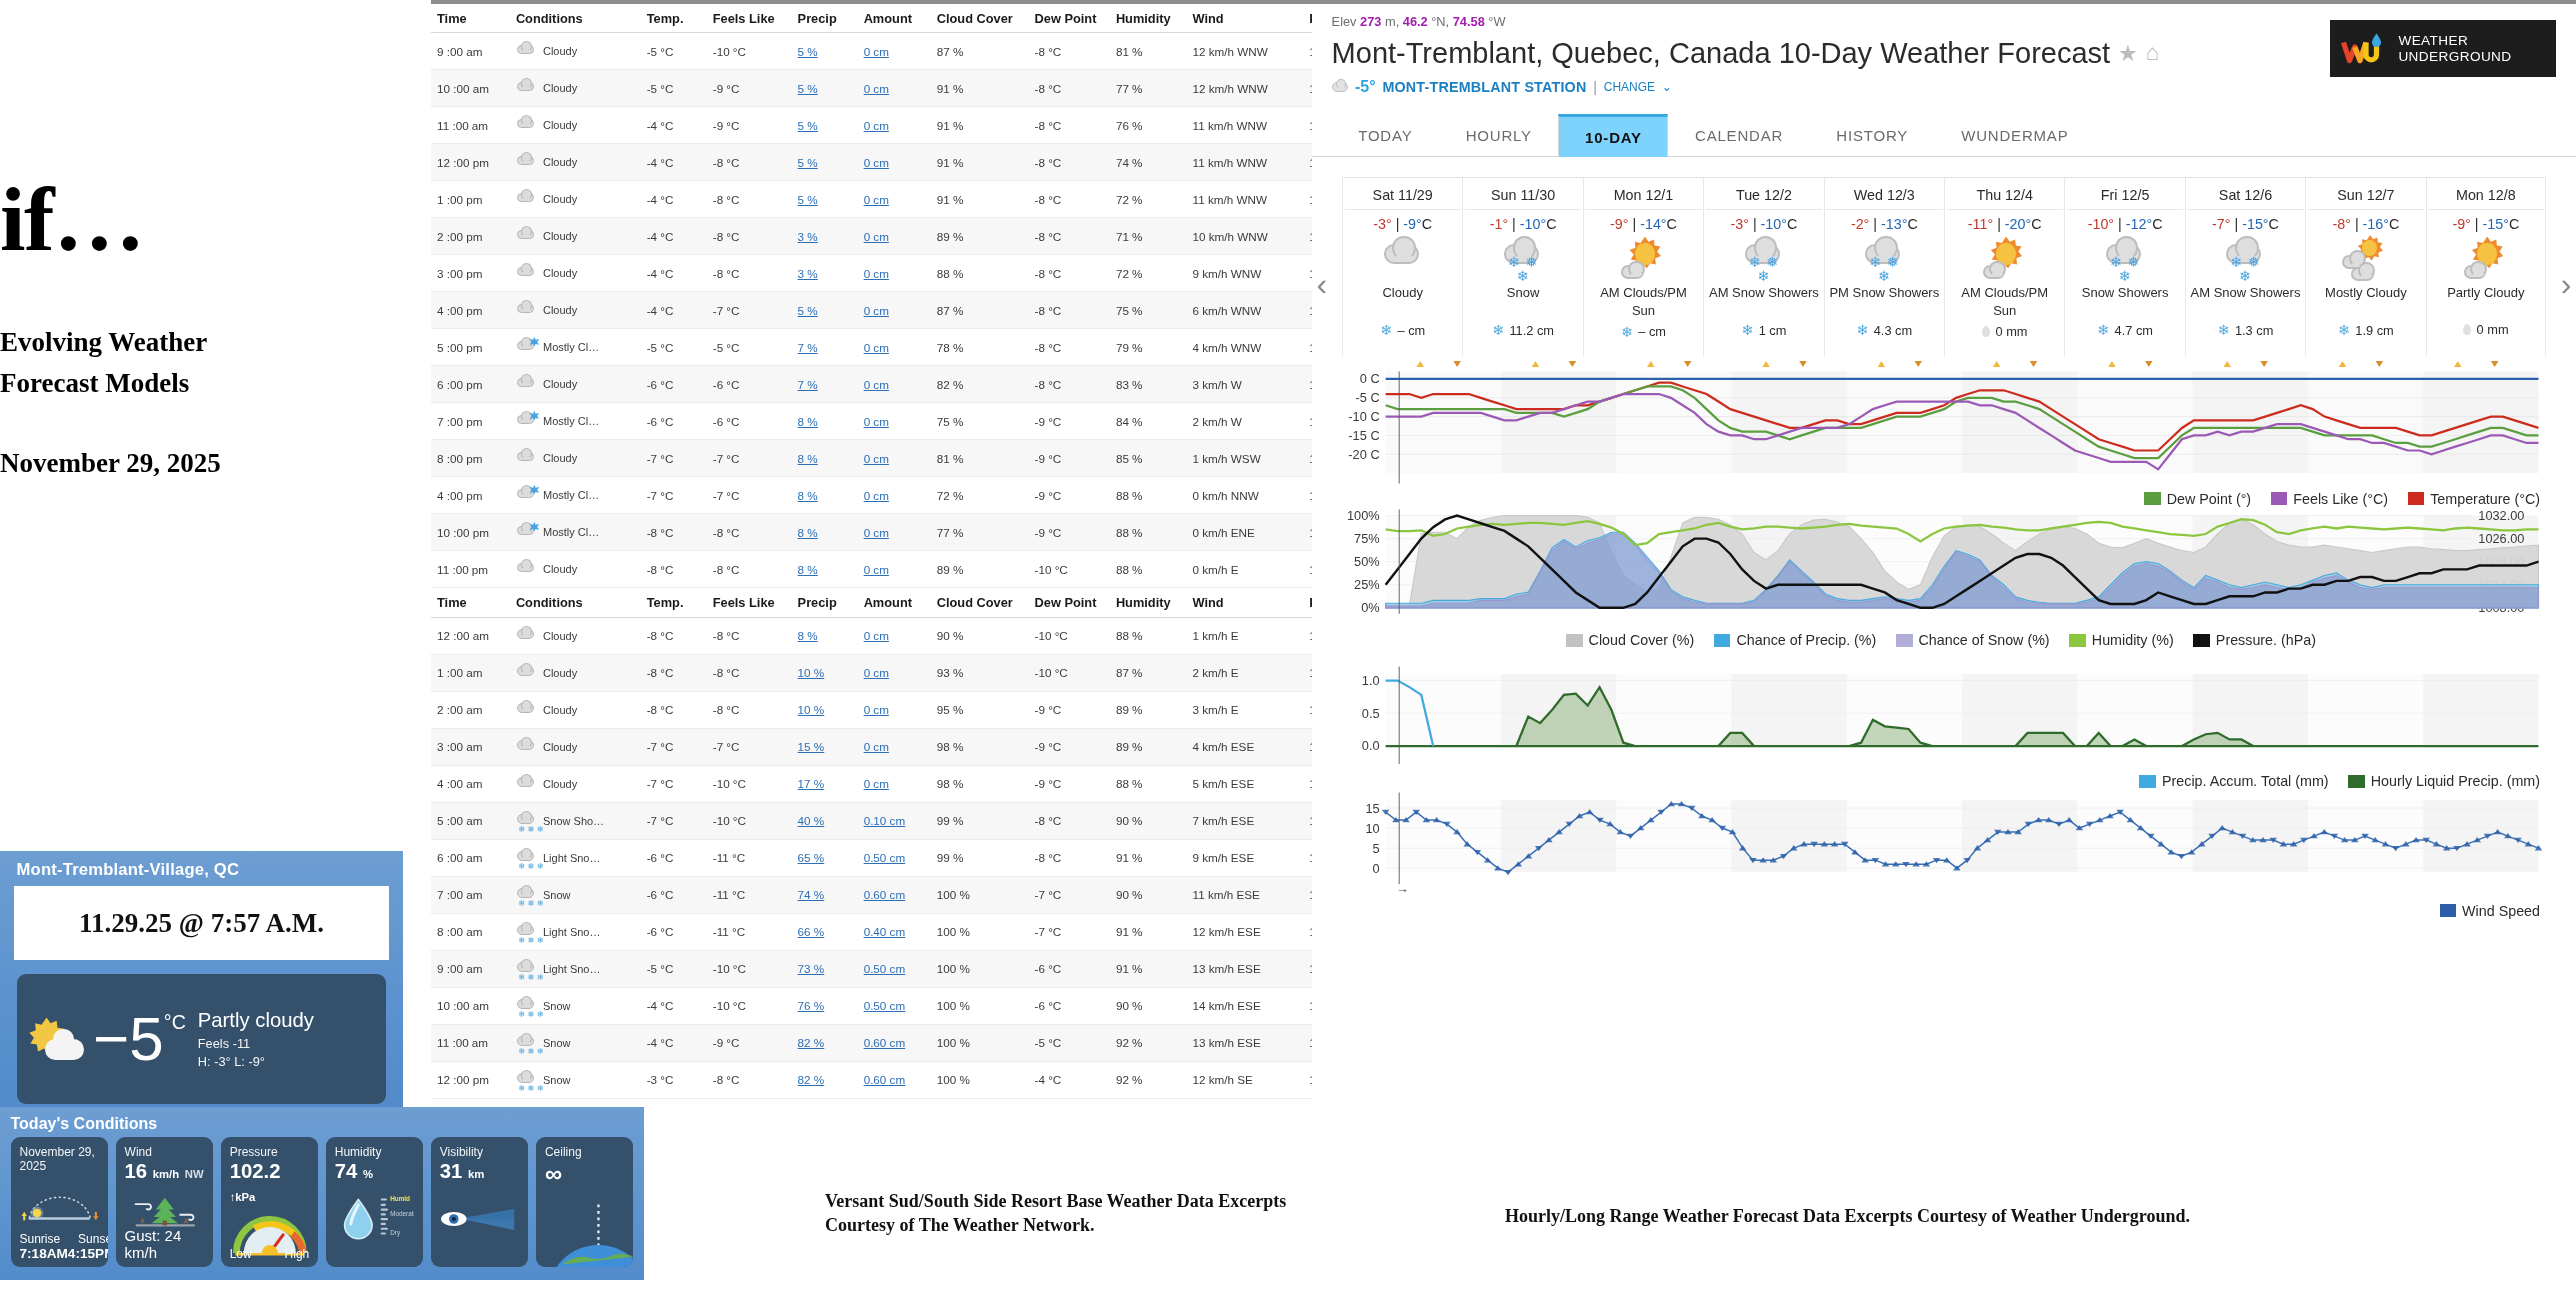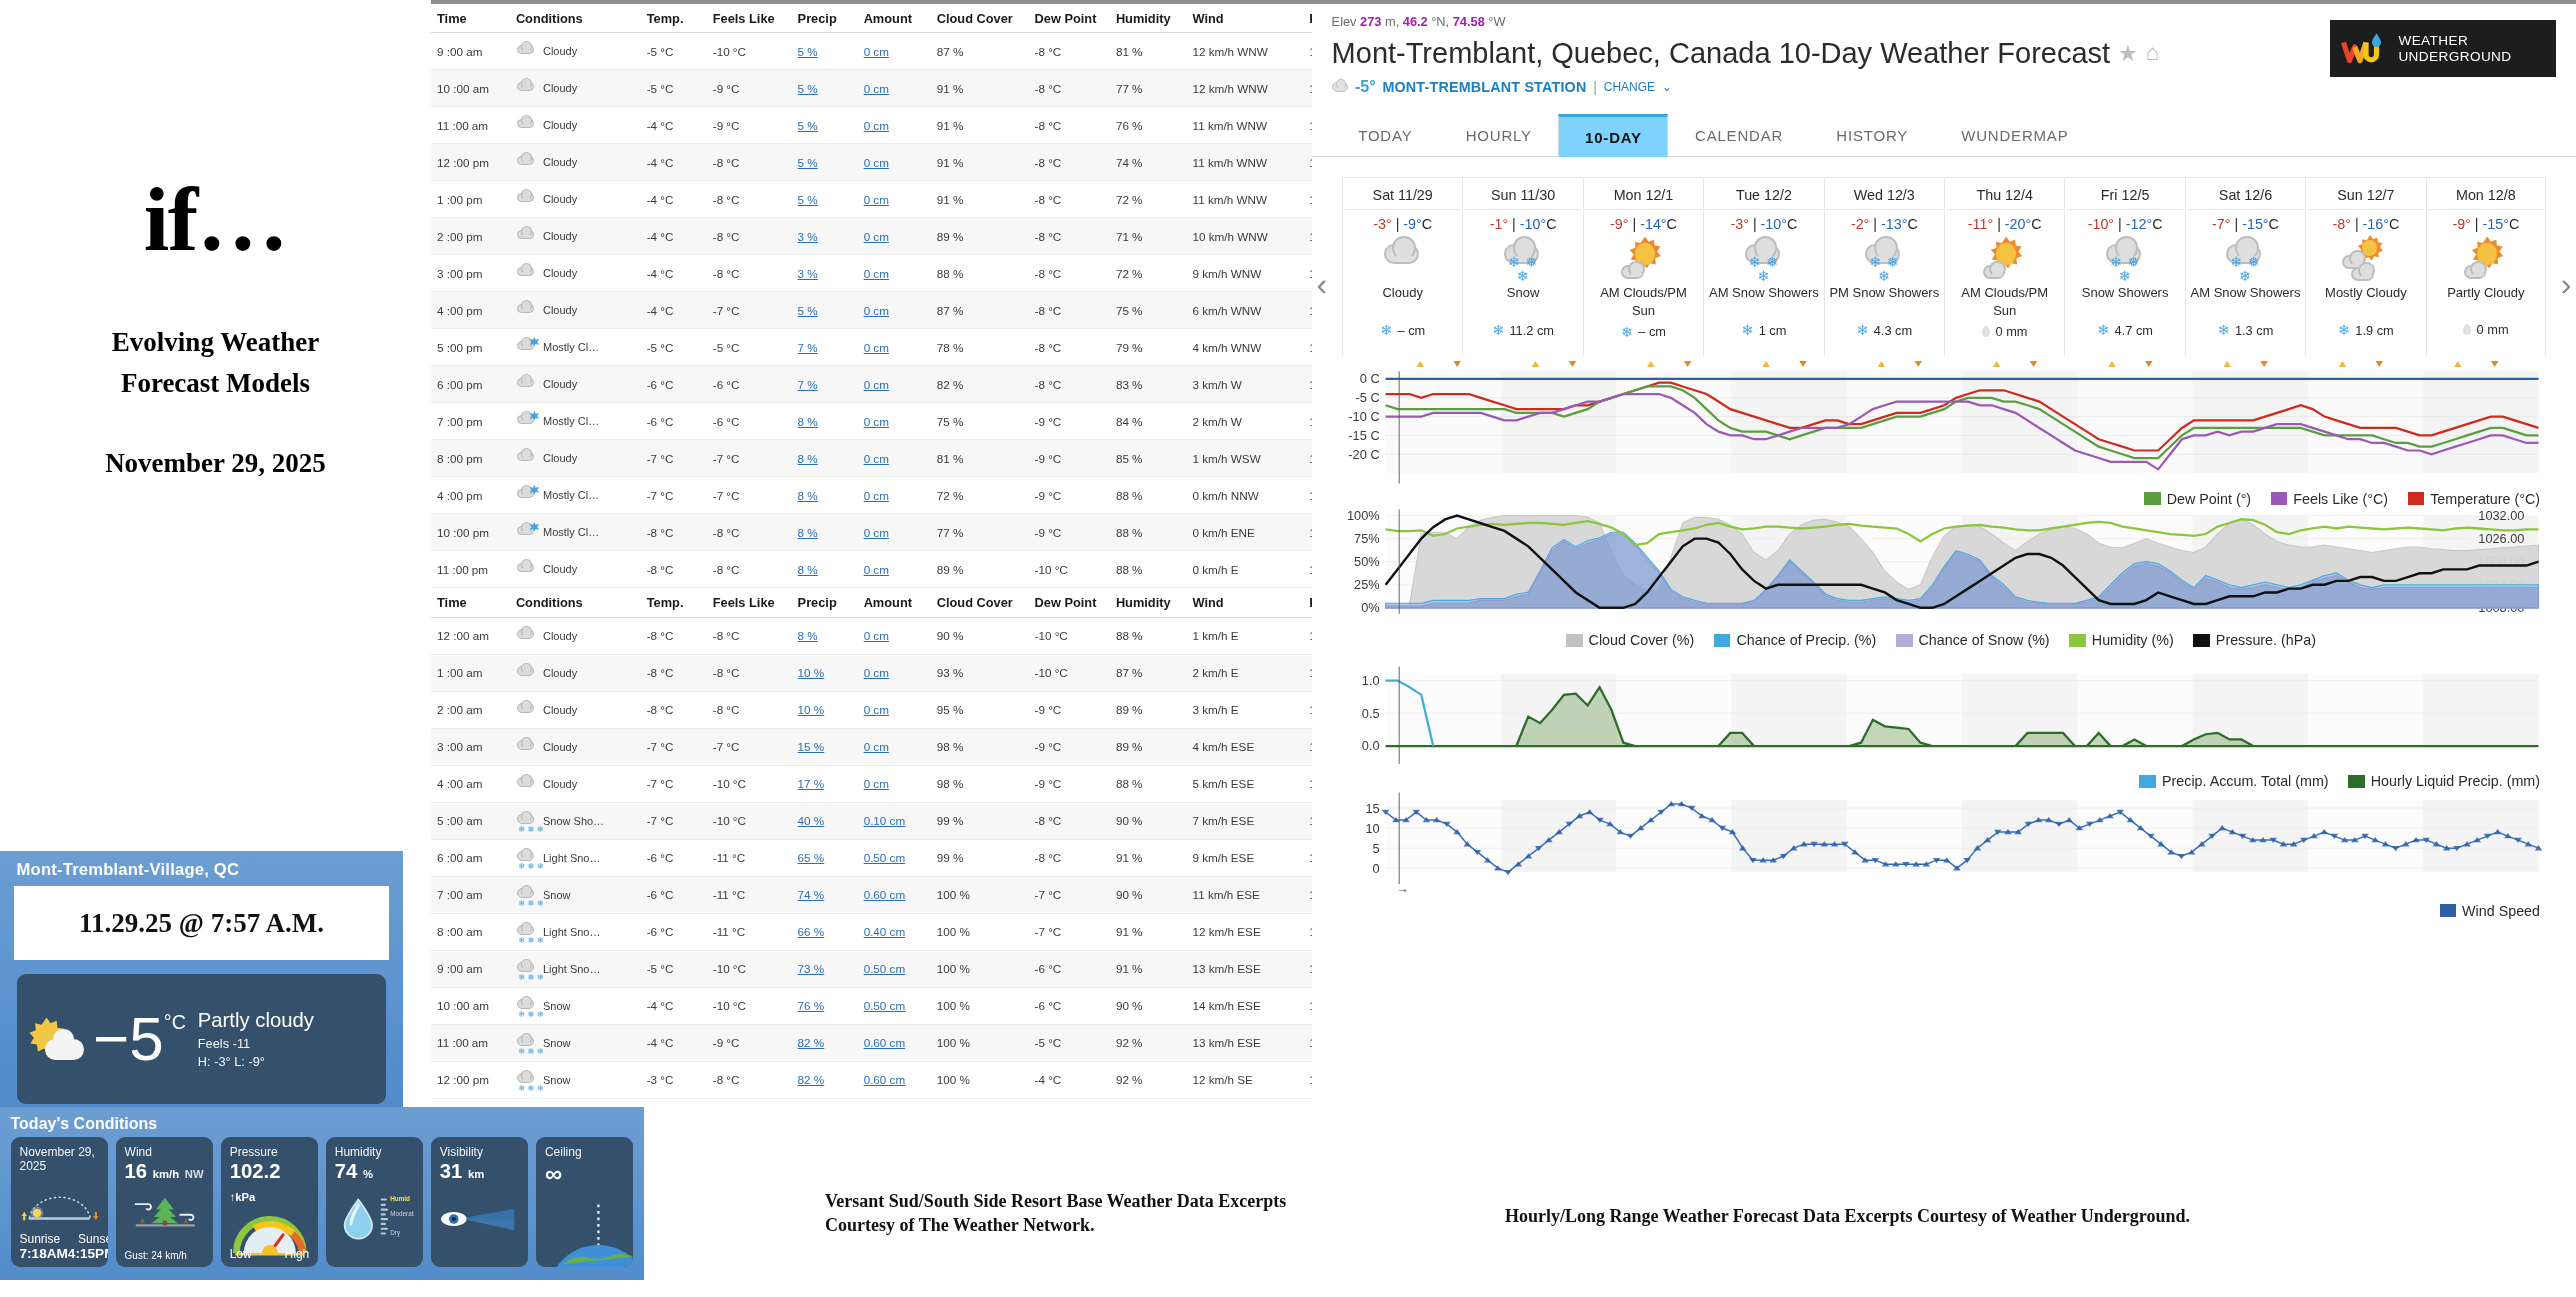--- a/index.html
+++ b/index.html
@@ -3,21 +3,21 @@
 <meta charset="utf-8">
 <style>
   * { box-sizing: border-box; margin: 0; padding: 0; }
   html, body { width: 2576px; height: 1297px; overflow: hidden; background: #ffffff; }
   body { font-family: "Liberation Sans", sans-serif; }
 
   
   #canvas { position: relative; width: 2576px; height: 1297px; background: #fff; }
 
   
-  #title-block { position: absolute; left: 0; top: 173px; width: 431px; text-align: center; }
+  #title-block { position: absolute; left: 0; top: 173px; width: 431px; }
   #big-if { font-family: "Liberation Serif", serif; font-weight: bold; font-size: 92px; line-height: 1.0;
             letter-spacing: -1.5px; color: #000; }
   #subtitle { font-family: "Liberation Serif", serif; font-weight: bold; font-size: 27px; line-height: 1.5;
               color: #000; margin-top: 57px; }
   #subdate { font-family: "Liberation Serif", serif; font-weight: bold; font-size: 27px; color: #000; margin-top: 45px; }
 
   
   #hourly-table { position: absolute; left: 431px; top: 0; width: 881px; height: 1100px;
                   background: #fff; overflow: hidden; }
   #hourly-table .topbar { height: 3.8px; background: #8d8d8d; }
@@ -151,21 +151,21 @@
               background: linear-gradient(180deg,#6d9ed2 0%, #538ccb 100%); }
   #twn-cond .tc-title { color: #fff; font-weight: bold; font-size: 16px; padding: 7.5px 0 4.5px 10.5px; }
   .tc-row { display: flex; gap: 7.5px; padding: 0 10.5px; }
   .tc-card { background: #34506b; border-radius: 9px; width: 128px; height: 130px; padding: 7.5px 9px;
              color: #fff; position: relative; overflow: hidden; }
   .tc-label { font-size: 12px; opacity: .95; }
   .tc-value { font-size: 20.3px; font-weight: bold; margin-top: 1.5px; }
   .tc-value small { font-size: 11.3px; font-weight: bold; }
   .tc-sub { position: absolute; bottom: 6px; left: 9px; right: 9px; font-size: 12px; display: flex; justify-content: space-between; }
   .tc-sub b { font-size: 13.6px; display: block; }
-  .tc-foot { position: absolute; bottom: 6px; left: 9px; font-size: 10px; }
+  .tc-foot { position: absolute; bottom: 6px; left: 9px; font-size: 15px; }
 
   
   .caption { position: absolute; font-family: "Liberation Serif", serif; font-weight: bold; font-size: 18px;
              color: #111; line-height: 1.35; }
   #cap-twn { left: 825px; top: 1189px; width: 527px; }
   #cap-wu  { left: 1505px; top: 1204px; width: 904px; }
 
   .tick-lbl { font-size: 17px; fill: #3a3a3a; font-family: "Liberation Sans", sans-serif; }
 </style>
 </head>

